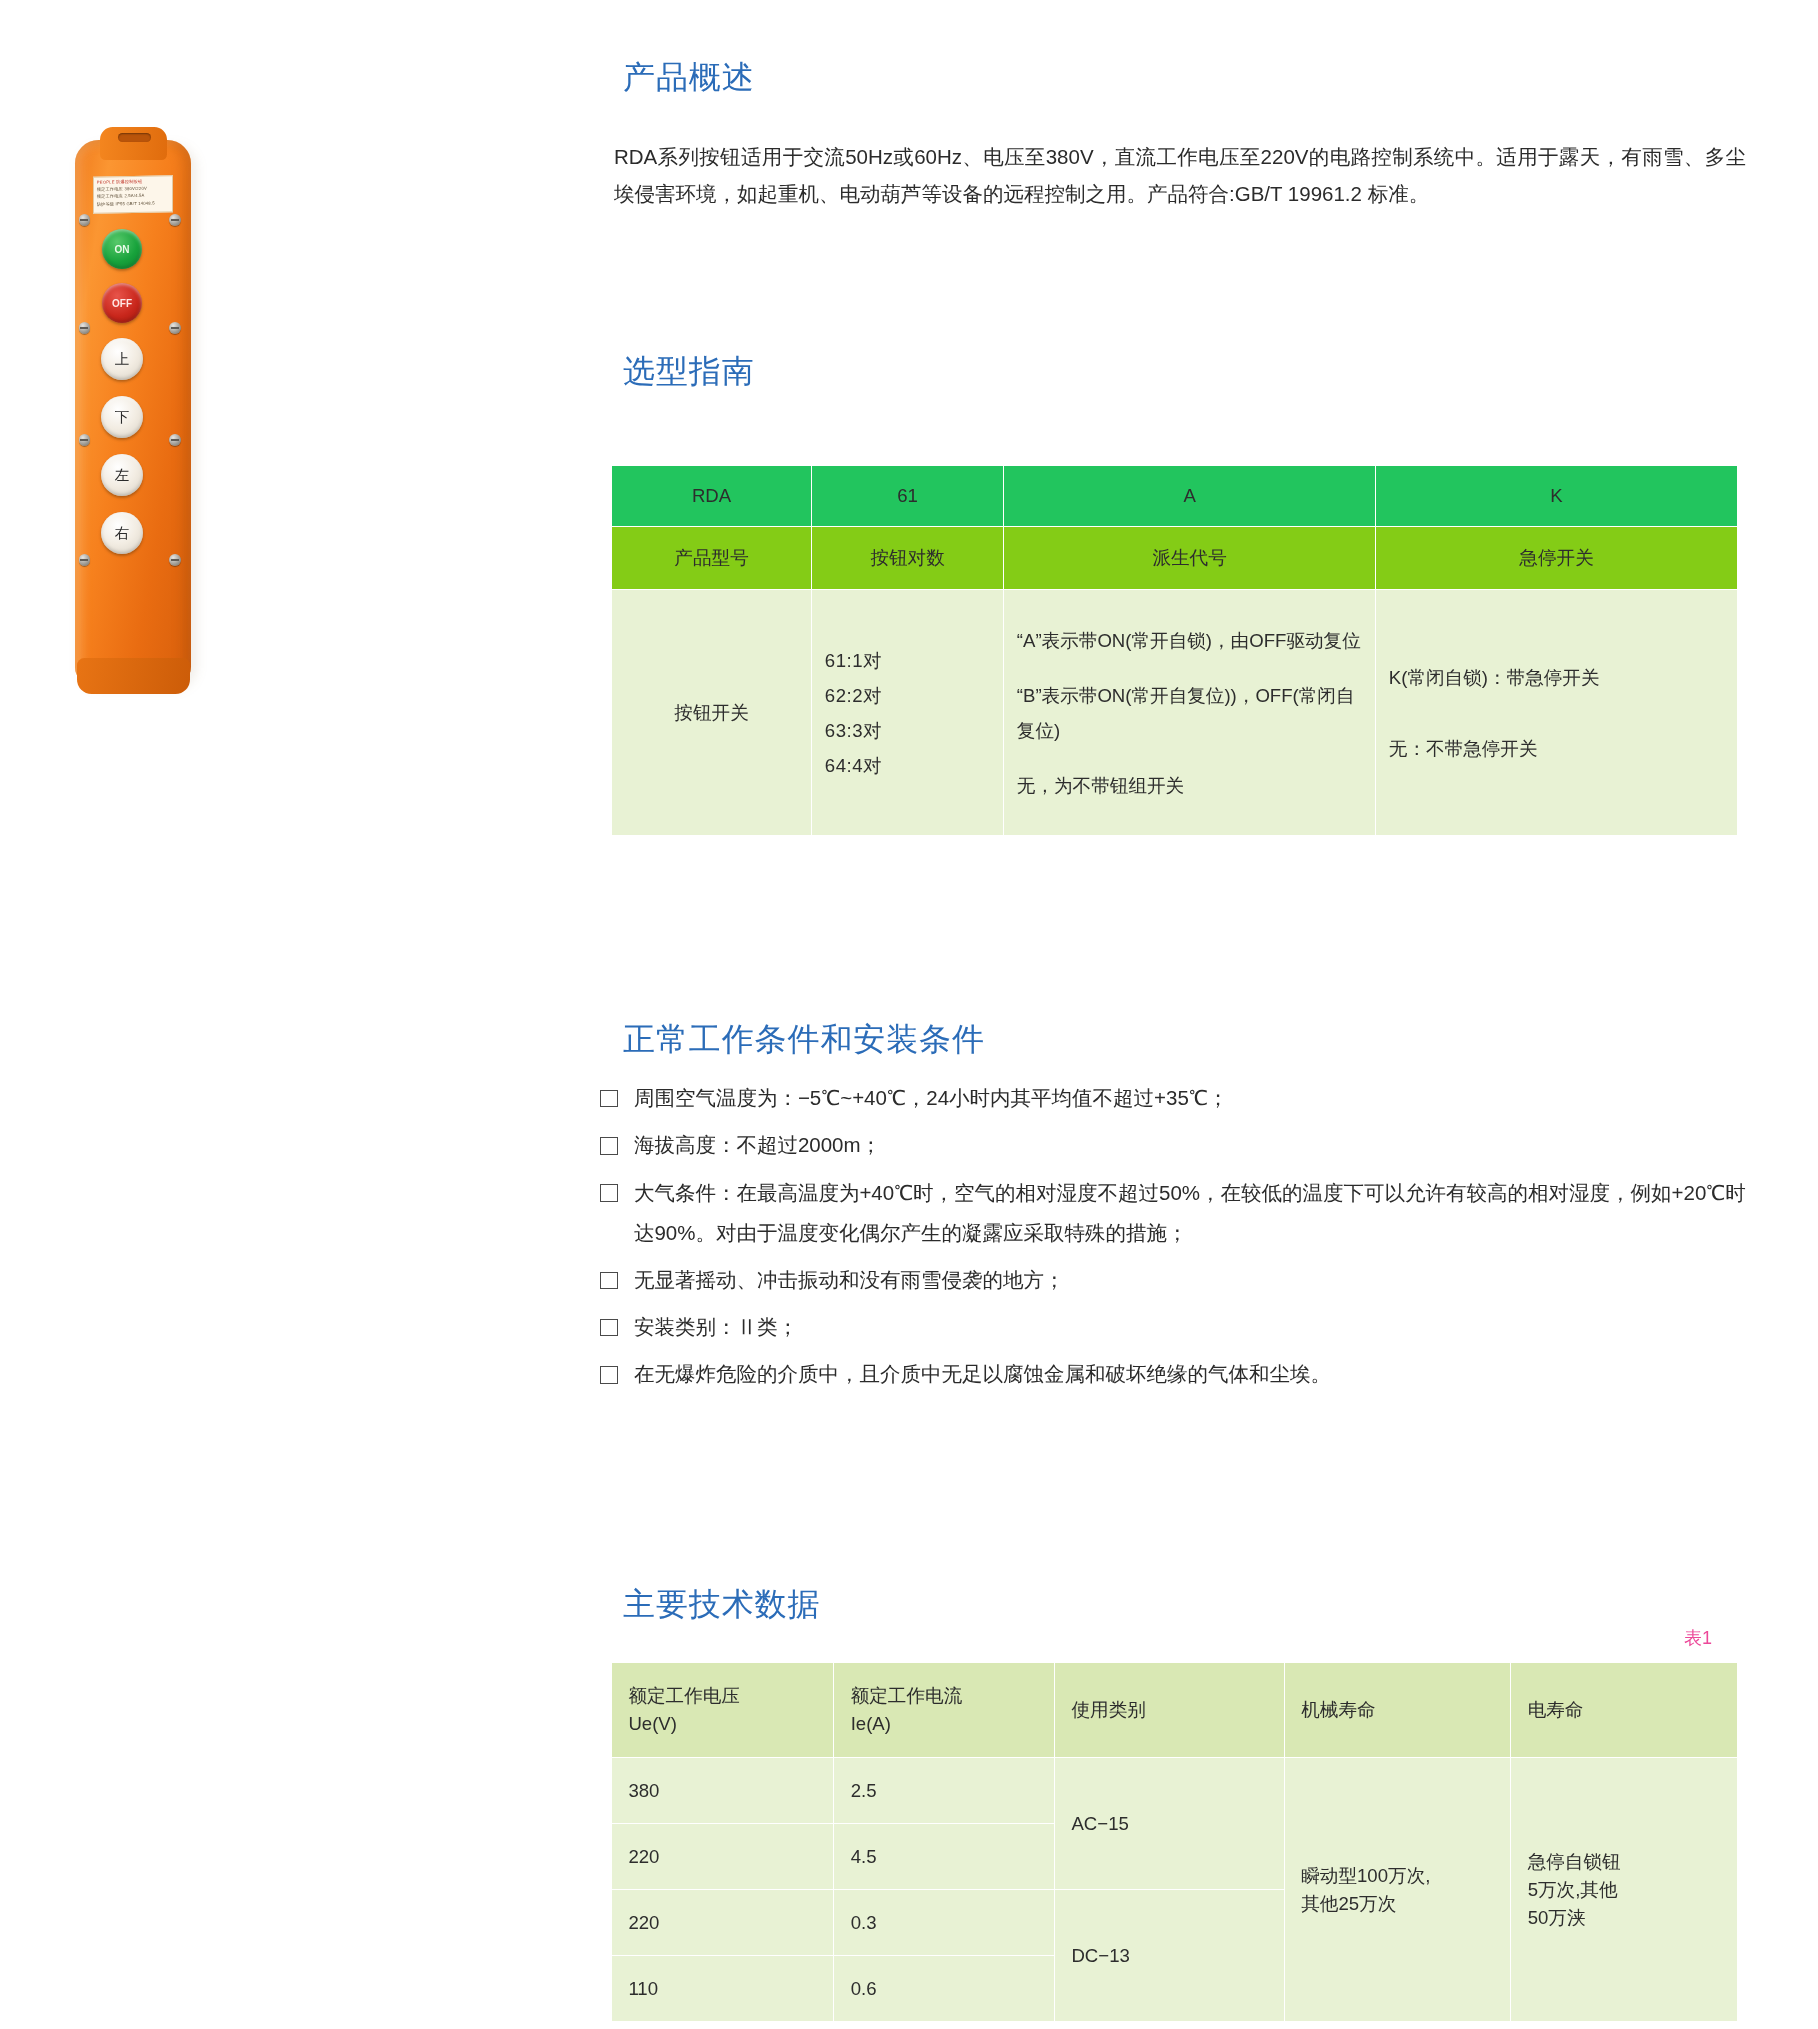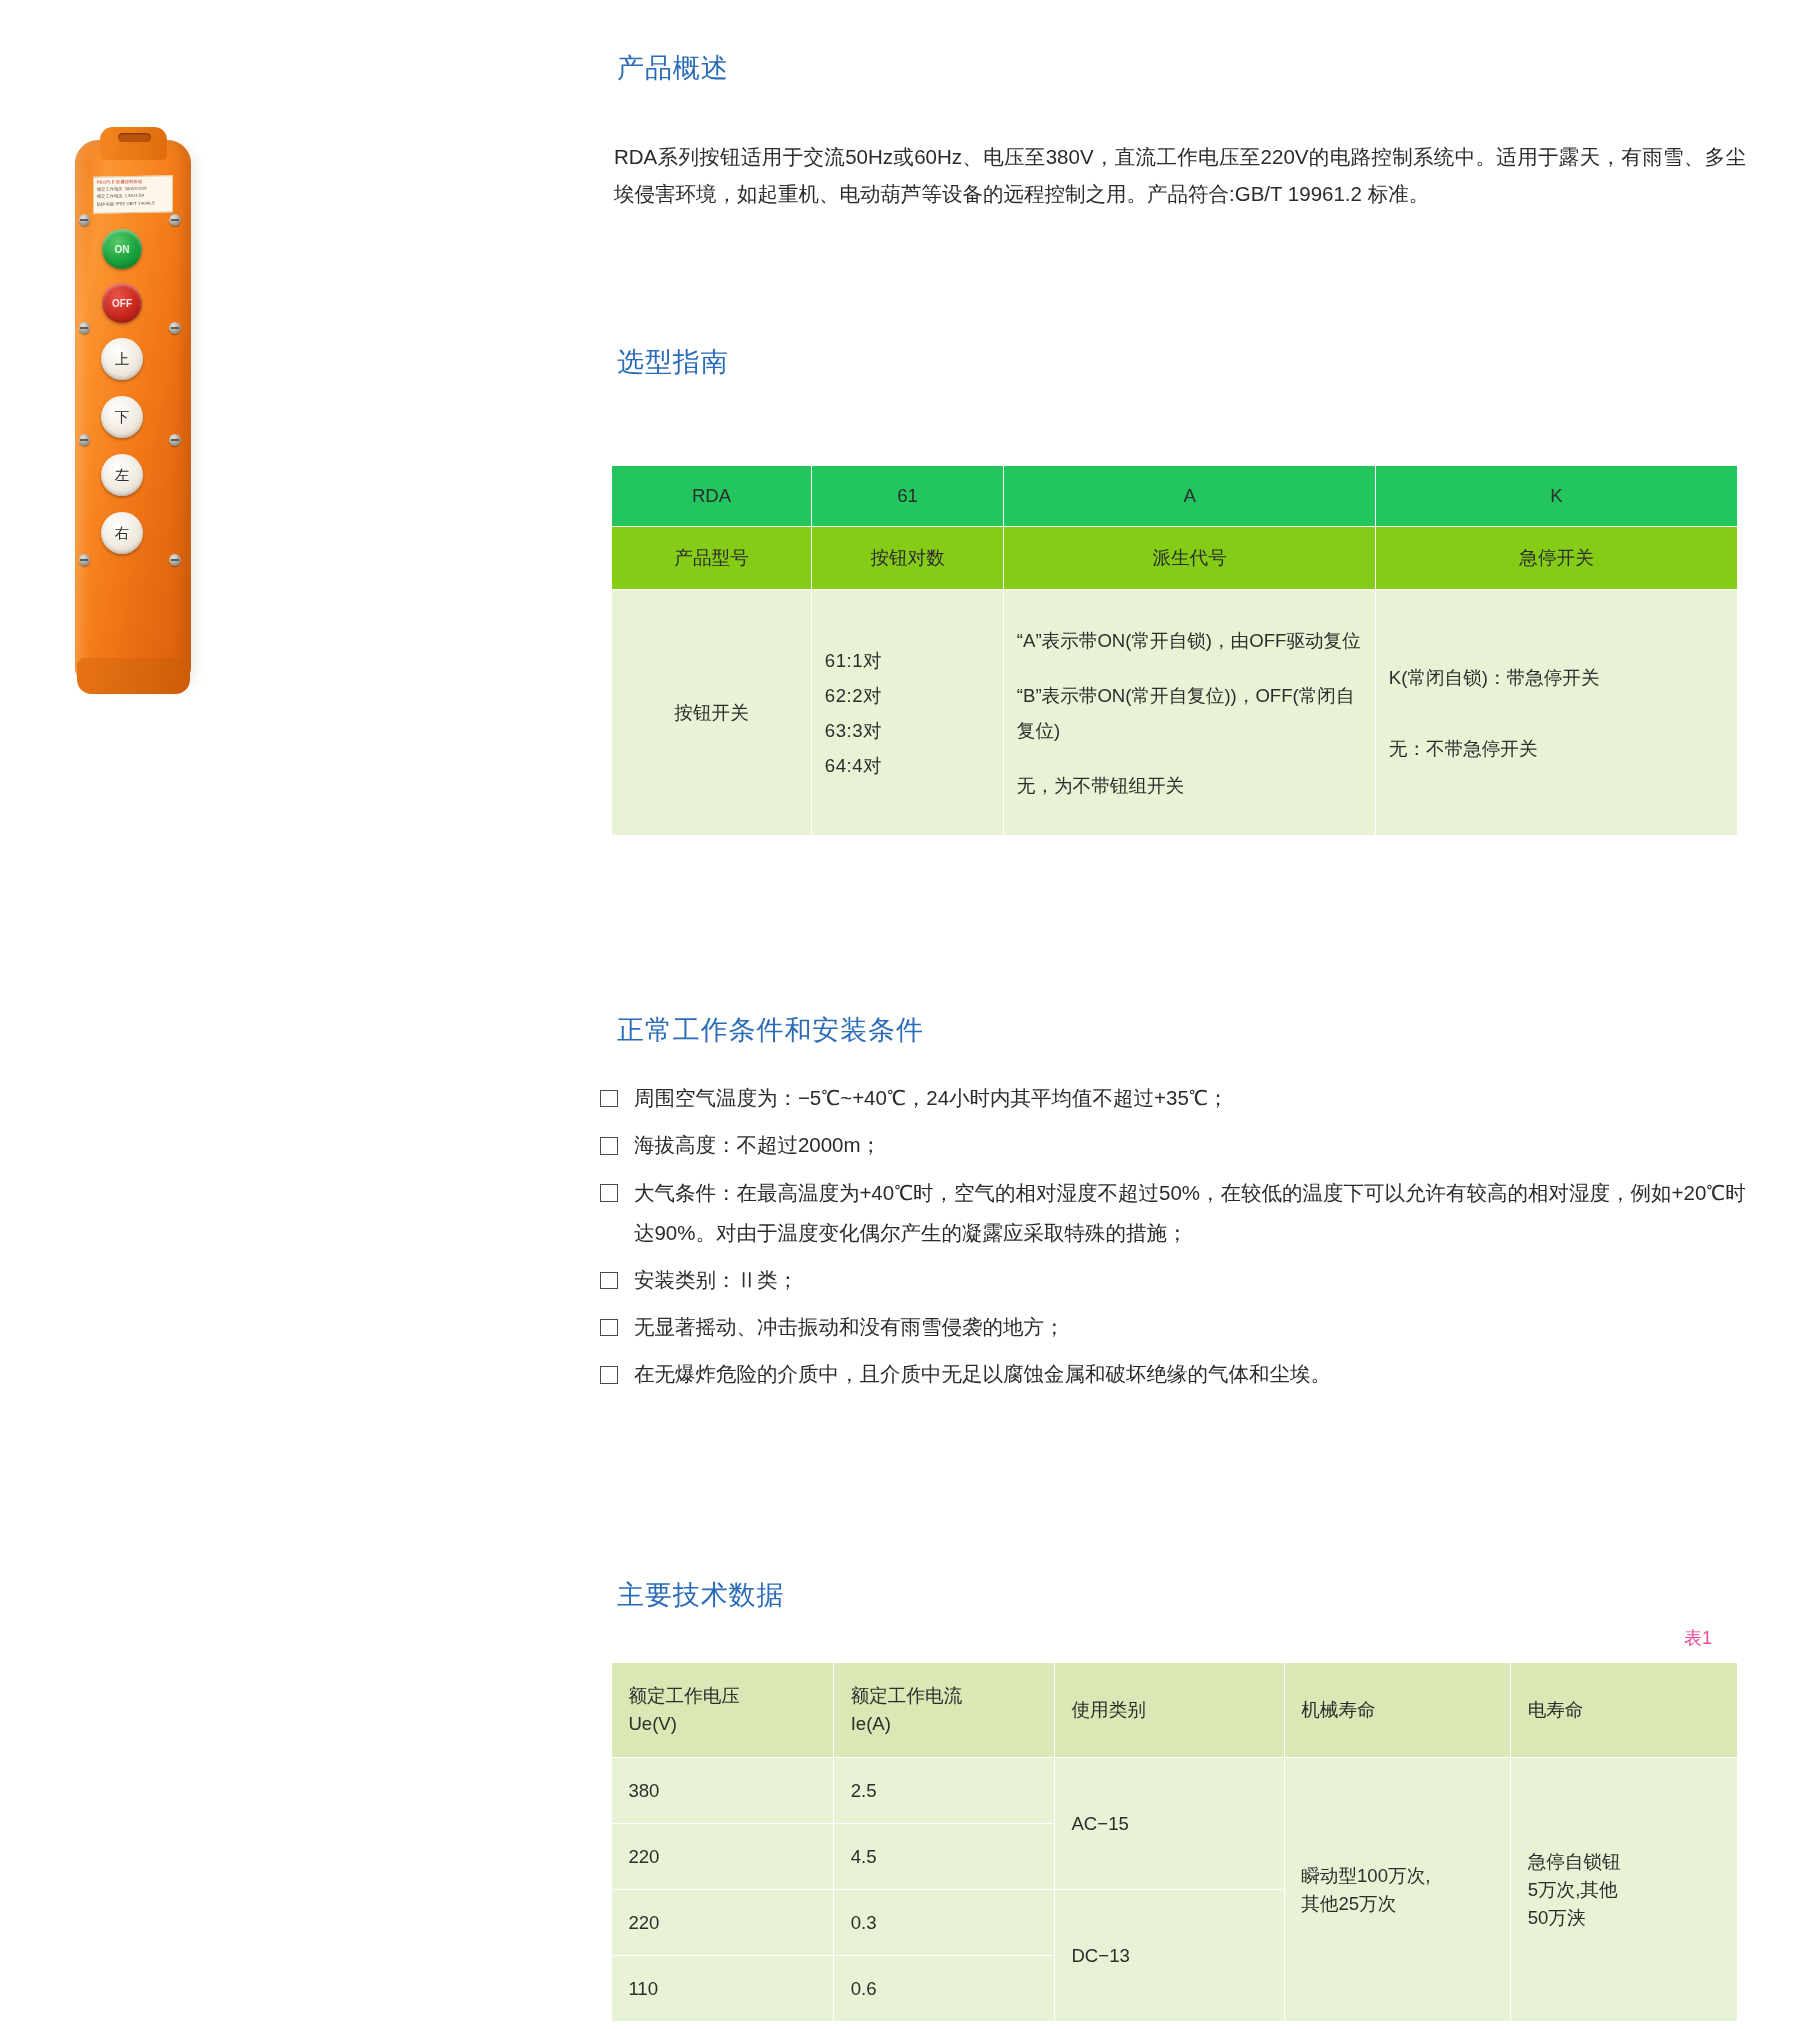--- a/index.html
+++ b/index.html
@@ -145,23 +145,23 @@
   .strap-slot {
     position: absolute;
     left: 65px; top: 5.5px;
     width: 33px; height: 9px;
     border-radius: 4.5px;
     background: #b9540a;
     box-shadow: inset 0 0.9px 1.8px rgba(0,0,0,.4);
   }
   h2.section-title {
     color: #2b6cb8;
-    font-size: 27px;
+    font-size: 32px;
     font-weight: normal;
-    margin: 6px;
+    margin: 12px;
     letter-spacing: 0.9px;
   }
   .st-overview { position: absolute; left: 611px; top: 44px; }
   .st-select  { position: absolute; left: 611px; top: 338px; }
   .st-cond    { position: absolute; left: 611px; top: 1006px; }
   .st-tech    { position: absolute; left: 611px; top: 1571px; }
 
   .overview-text {
     position: absolute;
     left: 614px;
@@ -377,25 +377,25 @@
     <div class="cond-item">
       <span class="cond-box"></span>
       <span class="cond-text">海拔高度：不超过2000m；</span>
     </div>
     <div class="cond-item">
       <span class="cond-box"></span>
       <span class="cond-text">大气条件：在最高温度为+40℃时，空气的相对湿度不超过50%，在较低的温度下可以允许有较高的相对湿度，例如+20℃时达90%。对由于温度变化偶尔产生的凝露应采取特殊的措施；</span>
     </div>
     <div class="cond-item">
       <span class="cond-box"></span>
+      <span class="cond-text">无显著摇动、冲击振动和没有雨雪侵袭的地方；</span>
+    </div>
+    <div class="cond-item">
+      <span class="cond-box"></span>
       <span class="cond-text">安装类别：Ⅱ类；</span>
-    </div>
-    <div class="cond-item">
-      <span class="cond-box"></span>
-      <span class="cond-text">无显著摇动、冲击振动和没有雨雪侵袭的地方；</span>
     </div>
     <div class="cond-item">
       <span class="cond-box"></span>
       <span class="cond-text">在无爆炸危险的介质中，且介质中无足以腐蚀金属和破坏绝缘的气体和尘埃。</span>
     </div>
   </div>
 
   <h2 class="section-title st-tech">主要技术数据</h2>
   <div class="table-note">表1</div>
 

